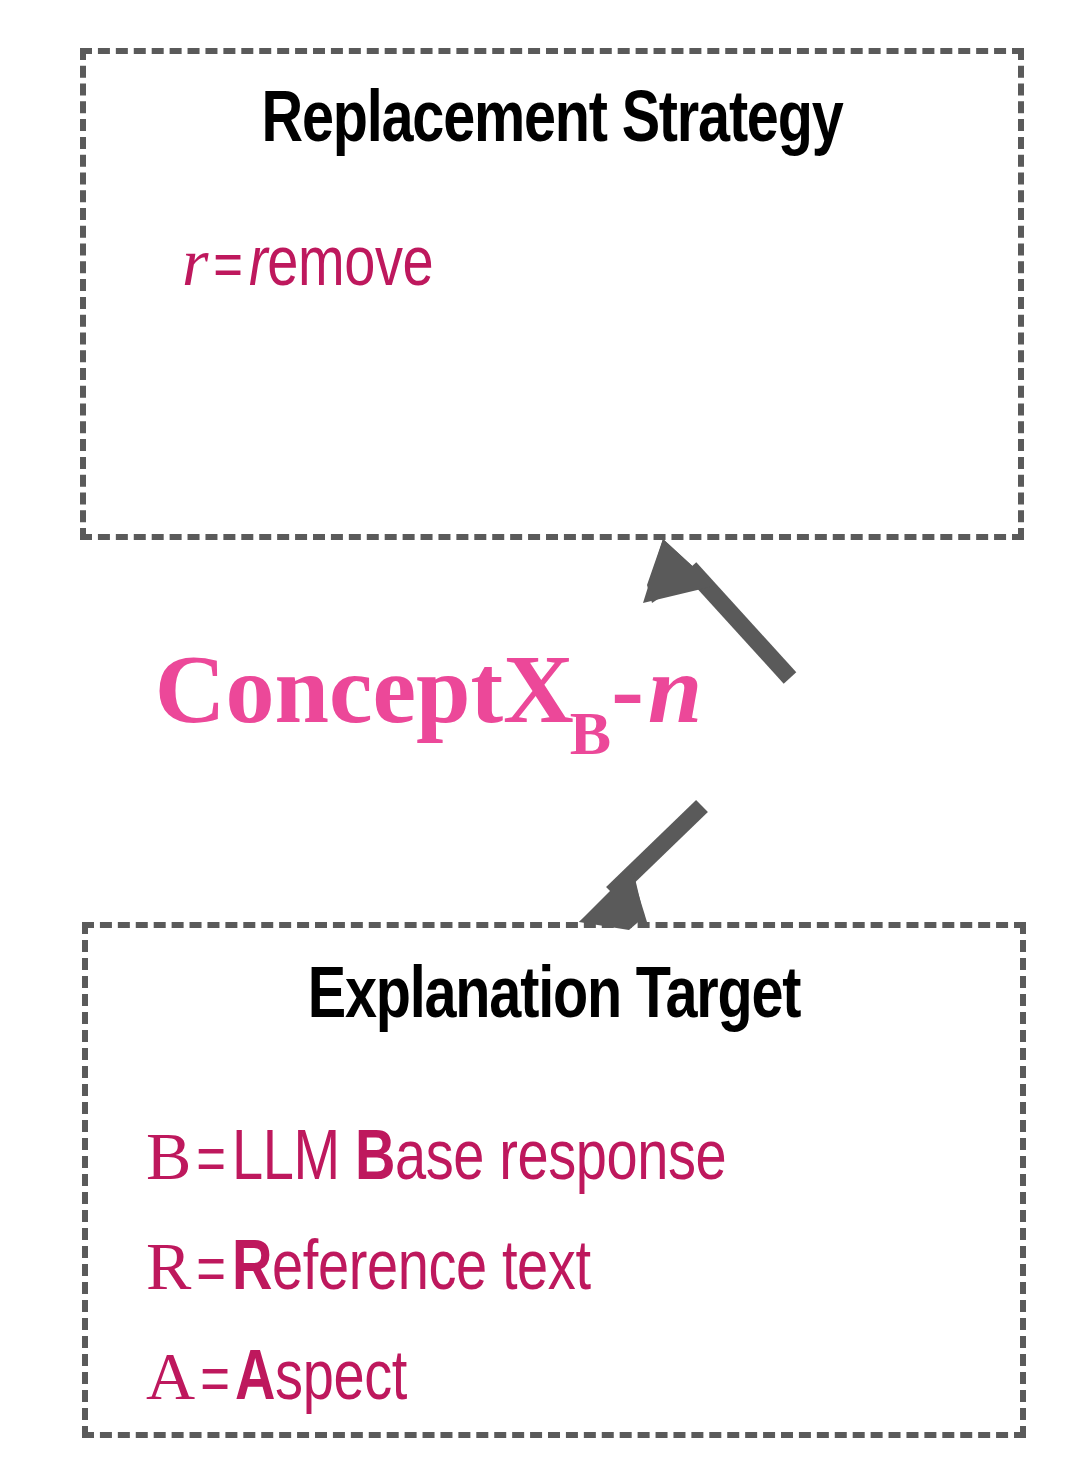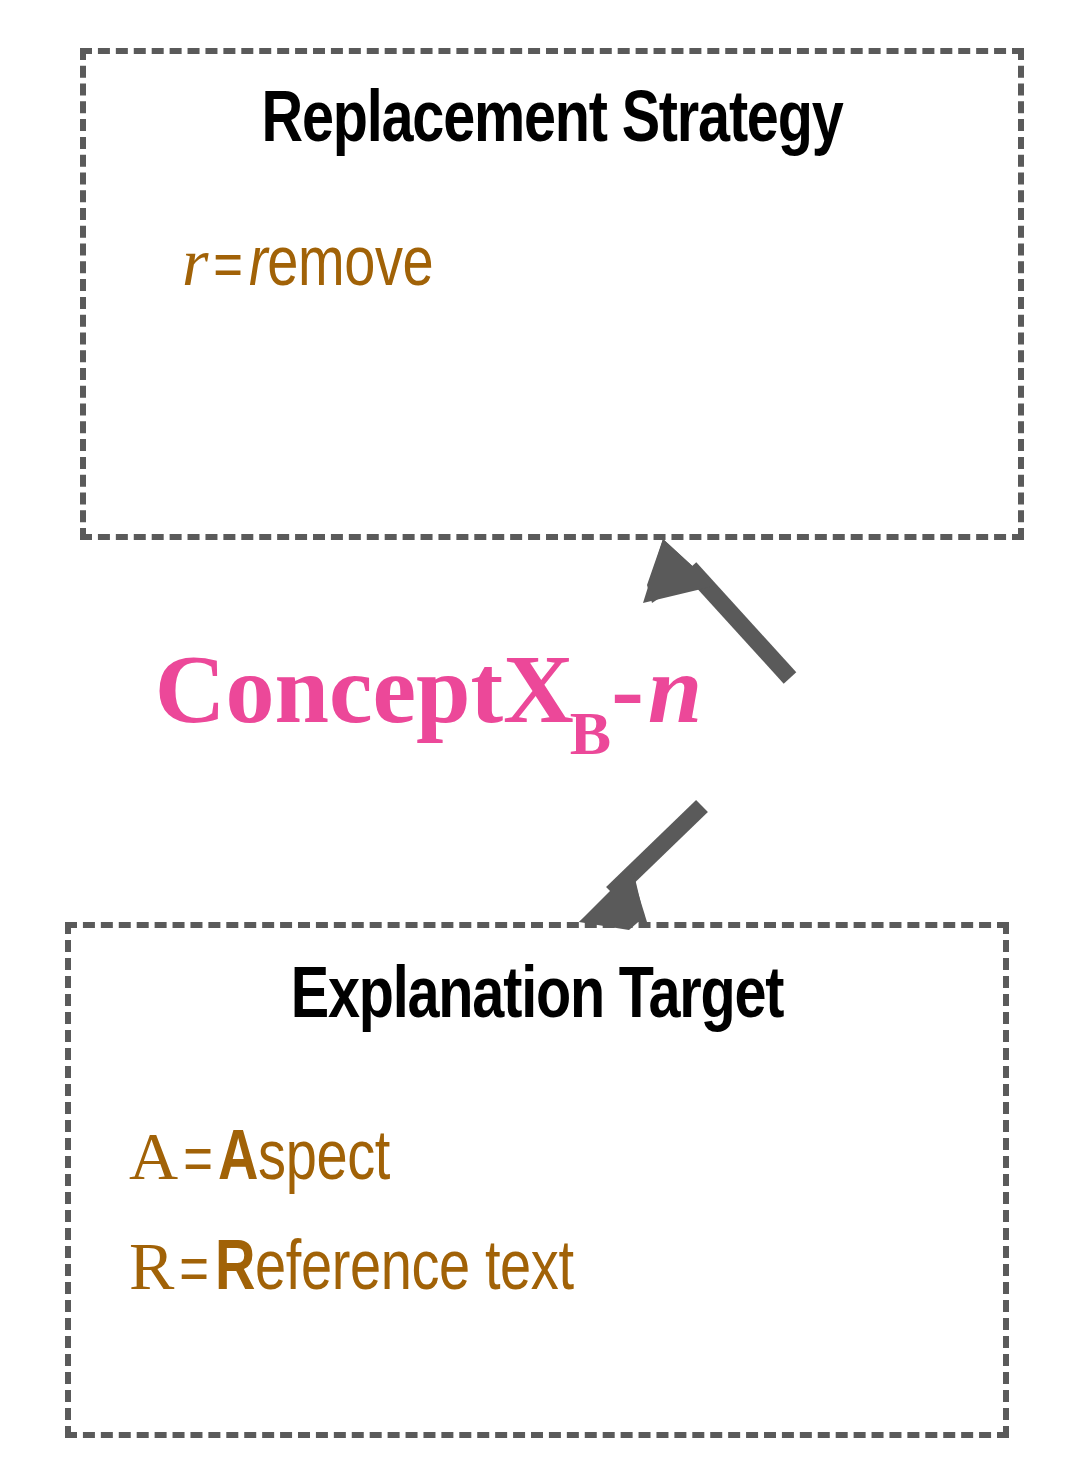--- a/index.html
+++ b/index.html
@@ -25,21 +25,21 @@
     border: 6px dashed #5a5a5a;
     background: transparent;
   }
   #box-replacement-strategy {
     left: 80px;
     top: 48px;
     width: 944px;
     height: 492px;
   }
   #box-explanation-target {
-    left: 65px;
+    left: 82px;
     top: 922px;
     width: 944px;
     height: 516px;
   }
 
   
   .box-title {
     position: absolute;
     left: 0;
     width: 100%;
@@ -64,21 +64,21 @@
     width: 100%;
   }
   #list-replacement-strategy { top: 155px; }
   #list-explanation-target  { top: 175px; }
 
   .legend-row {
     position: relative;
     height: 104px;
     padding-left: 96px;
     white-space: nowrap;
-    color: #a16207;
+    color: #be185d;
   }
   #list-explanation-target .legend-row { height: 110px; padding-left: 58px; }
 
   .sym {
     font-family: "Liberation Serif", serif;
     font-size: 68px;
     line-height: 104px;
     vertical-align: baseline;
   }
   .sym.italic { font-style: italic; }
@@ -194,25 +194,28 @@
       <polygon points="579,922 631,870 647,922" fill="#5a5a5a"></polygon>
     </g>
   </svg>
 
   <div class="legend-box" id="box-explanation-target">
 
     <div class="box-title" id="title-explanation-target">Explanation Target</div>
 
     <div class="legend-list" id="list-explanation-target">
 
+      <div class="legend-row">
+        <span class="sym">B</span><span class="eq">=</span><span class="word"><span>LLM </span><span class="lead-bold">B</span><span>ase response</span></span>
+      </div>
+
+      <div class="legend-row">
+        <span class="sym">R</span><span class="eq">=</span><span class="word"><span></span><span class="lead-bold">R</span><span>eference text</span></span>
+      </div>
 
       <div class="legend-row">
         <span class="sym">A</span><span class="eq">=</span><span class="word"><span></span><span class="lead-bold">A</span><span>spect</span></span>
-      </div>
-
-      <div class="legend-row">
-        <span class="sym">R</span><span class="eq">=</span><span class="word"><span></span><span class="lead-bold">R</span><span>eference text</span></span>
       </div>
 
     </div>
   </div>
 
 </div>
 
 </body></html>

